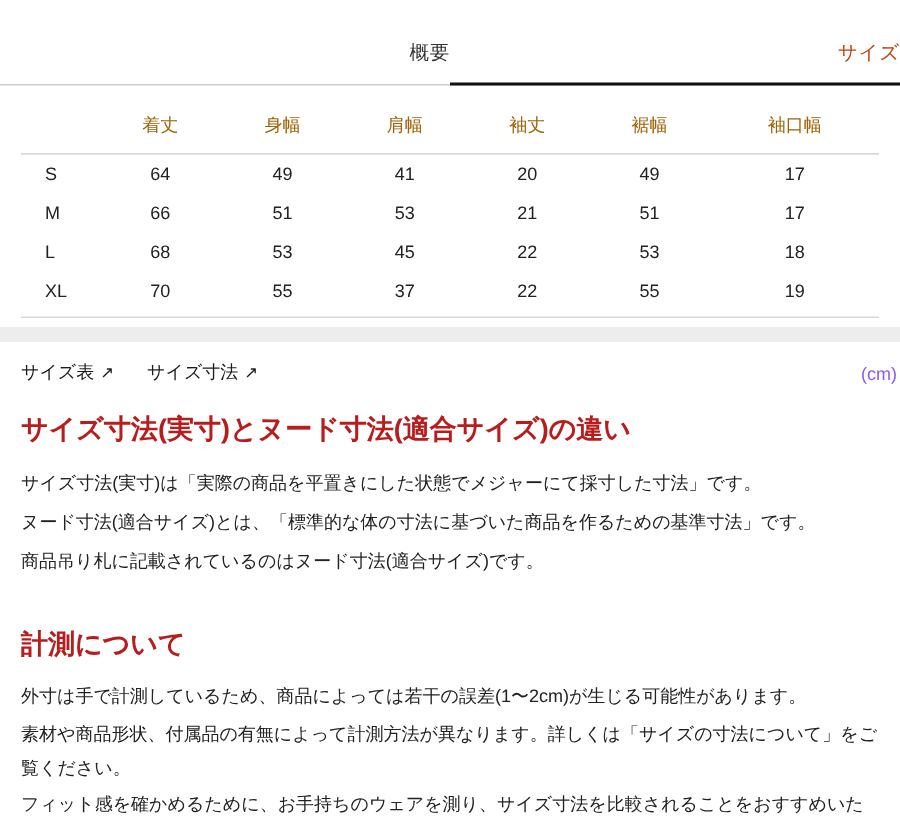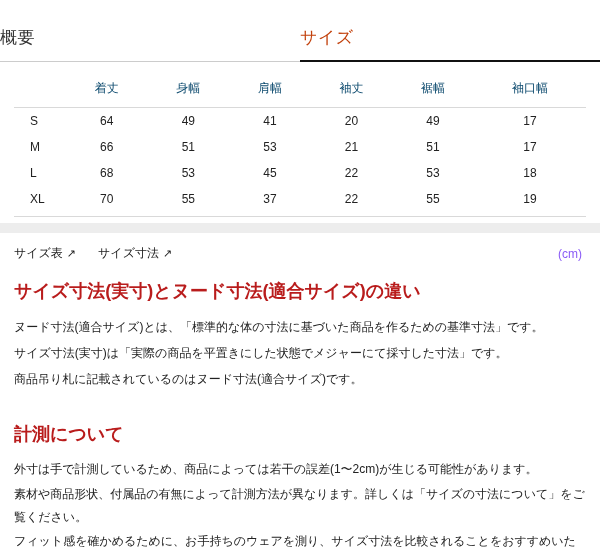--- a/index.html
+++ b/index.html
@@ -22,22 +22,22 @@
 
   
   .tabs {
     display: flex;
     width: 100%;
     margin-top: 18px;
     border-bottom: 1px solid #cccccc;
   }
   .tab {
     flex: 1 1 50%;
-    text-align: left;
-    font-size: 17px;
+    text-align: right;
+    font-size: 13px;
     padding: 8px 0 11px 0;
     color: #333333;
     letter-spacing: 0.5px;
     border-bottom: 1px solid transparent;
     margin-bottom: -1px;
     cursor: pointer;
   }
   .tab.active {
     color: #c2410c;
     border-bottom: 2px solid #111111;
@@ -57,21 +57,21 @@
   table.size-table th,
   table.size-table td {
     padding: 8px 4px;
     font-weight: normal;
     text-align: center;
   }
   table.size-table thead th {
     padding-top: 18px;
     padding-bottom: 10px;
     font-size: 12px;
-    color: #0c4a6e;
+    color: #a16207;
   }
   table.size-table thead tr {
     border-bottom: 1px solid #d9d9d9;
   }
   table.size-table th.corner {
     width: 52px;
   }
   table.size-table tbody td.rowlabel {
     text-align: left;
     padding-left: 16px;
@@ -90,21 +90,21 @@
   .grey-band {
     height: 10px;
     background: #ededed;
     margin-top: 6px;
   }
 
   
   .links-row {
     display: flex;
     align-items: center;
-    padding: 12px 18px 0 14px;
+    padding: 12px 2px 0 14px;
     font-size: 12px;
   }
   .link {
     color: #1a1a1a;
     text-decoration: none;
     margin-right: 22px;
     cursor: pointer;
     white-space: nowrap;
   }
   .arrow-icon {
@@ -215,22 +215,22 @@
 
   <div class="links-row">
     <a class="link" href="#"><span>サイズ表</span><span class="arrow-icon">↗</span></a>
     <a class="link" href="#"><span>サイズ寸法</span><span class="arrow-icon">↗</span></a>
     <span class="unit">(cm)</span>
   </div>
 
   <div class="content">
 
     <div class="heading">サイズ寸法(実寸)とヌード寸法(適合サイズ)の違い</div>
+    <p class="para">サイズ寸法(実寸)は「実際の商品を平置きにした状態でメジャーにて採寸した寸法」です。</p>
     <p class="para">ヌード寸法(適合サイズ)とは、「標準的な体の寸法に基づいた商品を作るための基準寸法」です。</p>
-    <p class="para">サイズ寸法(実寸)は「実際の商品を平置きにした状態でメジャーにて採寸した寸法」です。</p>
     <p class="para">商品吊り札に記載されているのはヌード寸法(適合サイズ)です。</p>
 
     <div class="spacer-lg"></div>
 
     <div class="heading">計測について</div>
     <p class="para block">外寸は手で計測しているため、商品によっては若干の誤差(1〜2cm)が生じる可能性があります。</p>
     <p class="para block">素材や商品形状、付属品の有無によって計測方法が異なります。詳しくは「サイズの寸法について」をご覧ください。</p>
     <p class="para block">フィット感を確かめるために、お手持ちのウェアを測り、サイズ寸法を比較されることをおすすめいたします。</p>
 
   </div>

